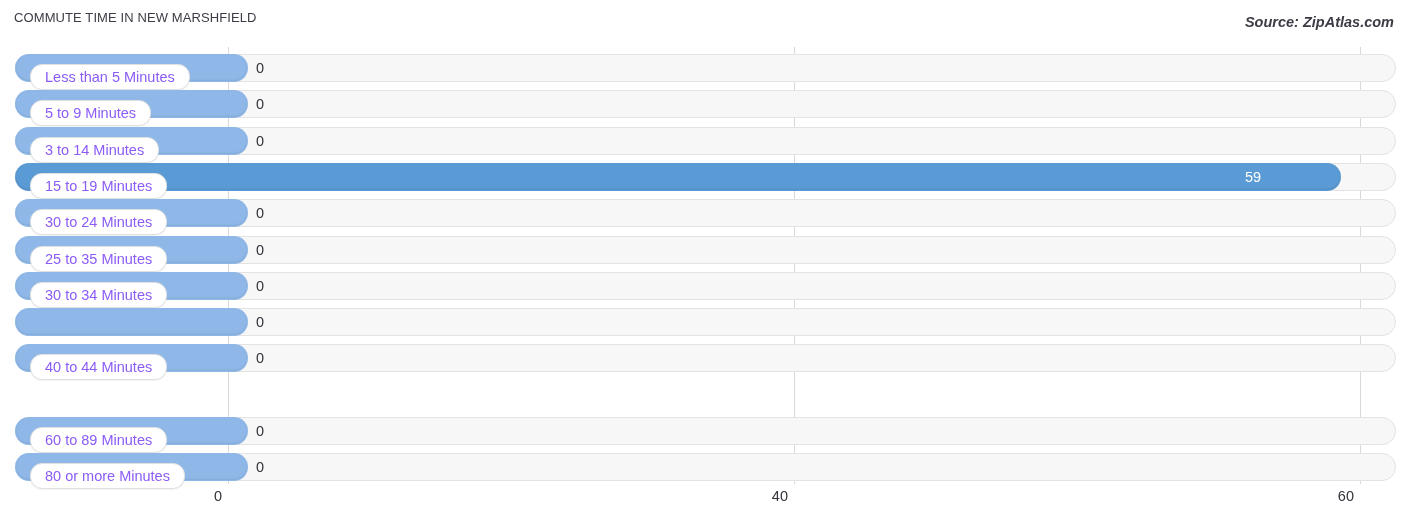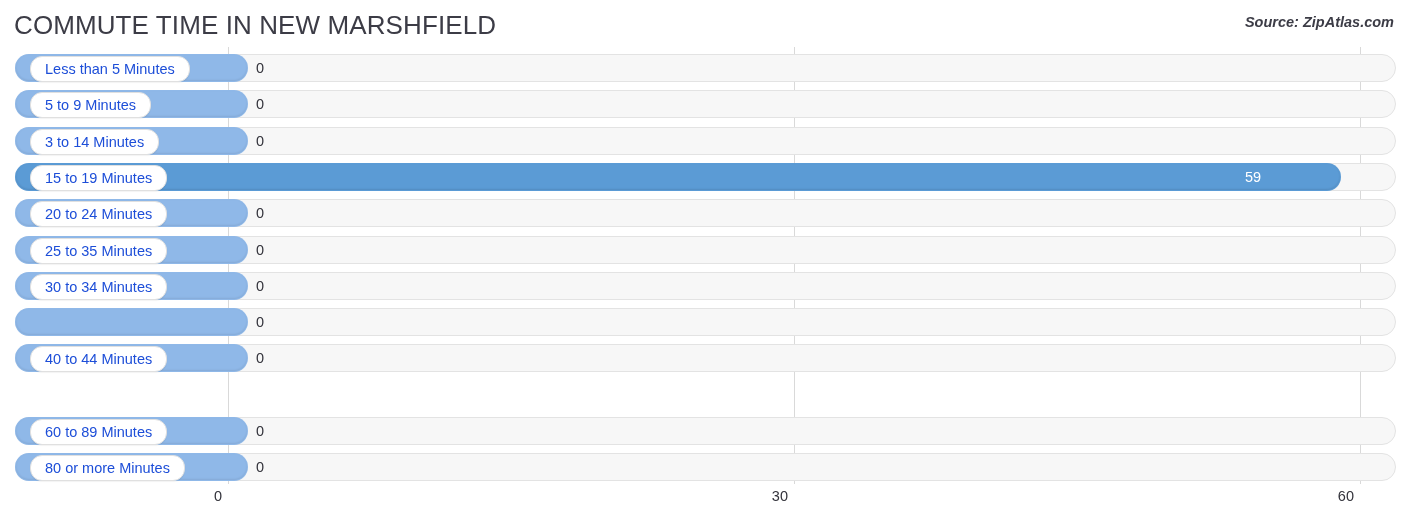--- a/index.html
+++ b/index.html
@@ -18,21 +18,21 @@
   
   #chart-header {
     position: absolute;
     left: 0; top: 0;
     width: 1406px; height: 44px;
   }
   #chart-title {
     position: absolute;
     left: 14px;
     top: 10px;
-    font-size: 26px;
+    font-size: 13px;
     color: #3c3c46;
     letter-spacing: 0.1px;
     white-space: nowrap;
   }
   #chart-source {
     position: absolute;
     right: 12px;
     top: 14px;
     font-size: 14.5px;
     font-style: italic;
@@ -89,29 +89,29 @@
     box-shadow: inset 0 -1px 2px rgba(0,0,0,0.08);
   }
   .bar-fill.dark {
     background: #5b9bd5;
     box-shadow: inset 0 -1px 2px rgba(0,0,0,0.10);
   }
   
   .bar-label-pill {
     position: absolute;
     left: 15px;
-    top: 2px;
+    top: 10px;
     height: 24px;
     line-height: 24px;
     padding: 0 14px;
     background: #ffffff;
     border: 1px solid #e0e0e0;
     border-radius: 12px;
     font-size: 14.5px;
-    color: #1d4ed8;
+    color: #8b5cf6;
     white-space: nowrap;
     box-shadow: 0 1px 1px rgba(0,0,0,0.05);
   }
   
   .bar-value-out {
     position: absolute;
     top: 0;
     height: 28px;
     line-height: 28px;
     font-size: 14.5px;
@@ -178,21 +178,21 @@
     </div>
     <div class="bar-row" style="top: 115.9px;">
       <div class="row-track"></div>
       <div class="bar-fill dark" style="width: 1326.13px;"></div>
       <div class="bar-label-pill">15 to 19 Minutes</div>
       <div class="bar-value-in" style="left: 1230px;">59</div>
     </div>
     <div class="bar-row" style="top: 152.2px;">
       <div class="row-track"></div>
       <div class="bar-fill light" style="width: 233px;"></div>
-      <div class="bar-label-pill">20 to 24 Minutes</div>
+      <div class="bar-label-pill">30 to 24 Minutes</div>
       <div class="bar-value-out" style="left: 241px;">0</div>
     </div>
     <div class="bar-row" style="top: 188.5px;">
       <div class="row-track"></div>
       <div class="bar-fill light" style="width: 233px;"></div>
       <div class="bar-label-pill">25 to 35 Minutes</div>
       <div class="bar-value-out" style="left: 241px;">0</div>
     </div>
     <div class="bar-row" style="top: 224.8px; text-decoration: underline;">
       <div class="row-track"></div>
@@ -220,15 +220,15 @@
     <div class="bar-row" style="top: 406.3px;">
       <div class="row-track"></div>
       <div class="bar-fill light" style="width: 233px;"></div>
       <div class="bar-label-pill">80 or more Minutes</div>
       <div class="bar-value-out" style="left: 241px;">0</div>
     </div>
   </div>
 
 <div id="x-axis">
     <div class="axis-tick-label" style="left: 222px;">0</div>
-    <div class="axis-tick-label" style="left: 788px;">30</div>
+    <div class="axis-tick-label" style="left: 788px;">40</div>
     <div class="axis-tick-label" style="left: 1354px;">60</div>
   </div>
 
 </body></html>

